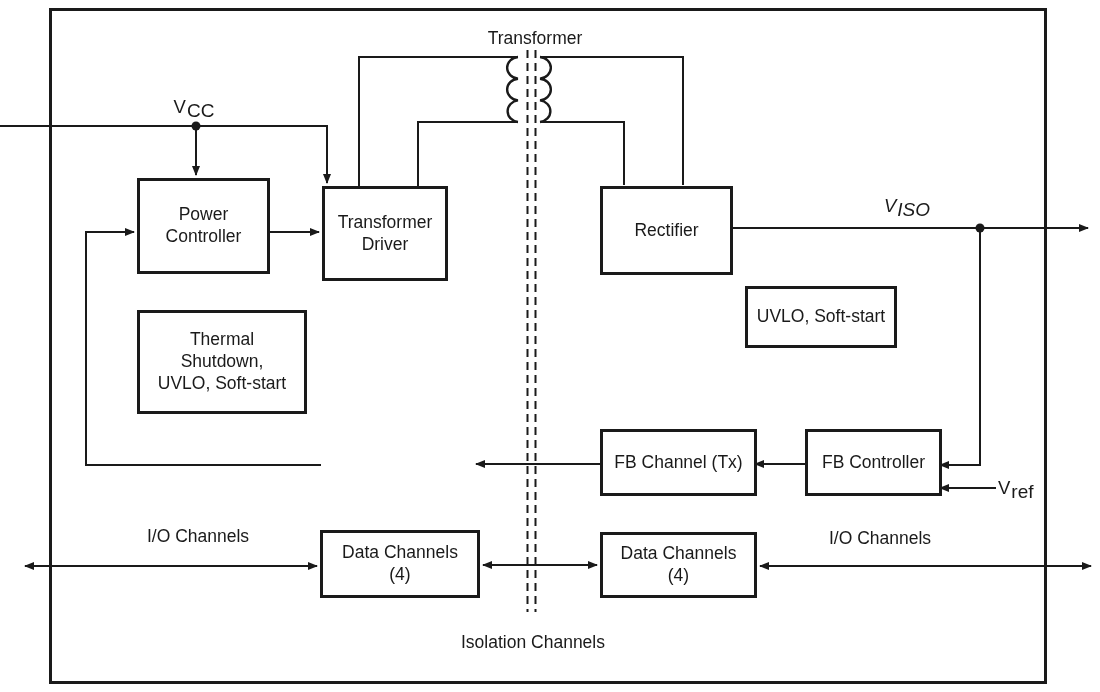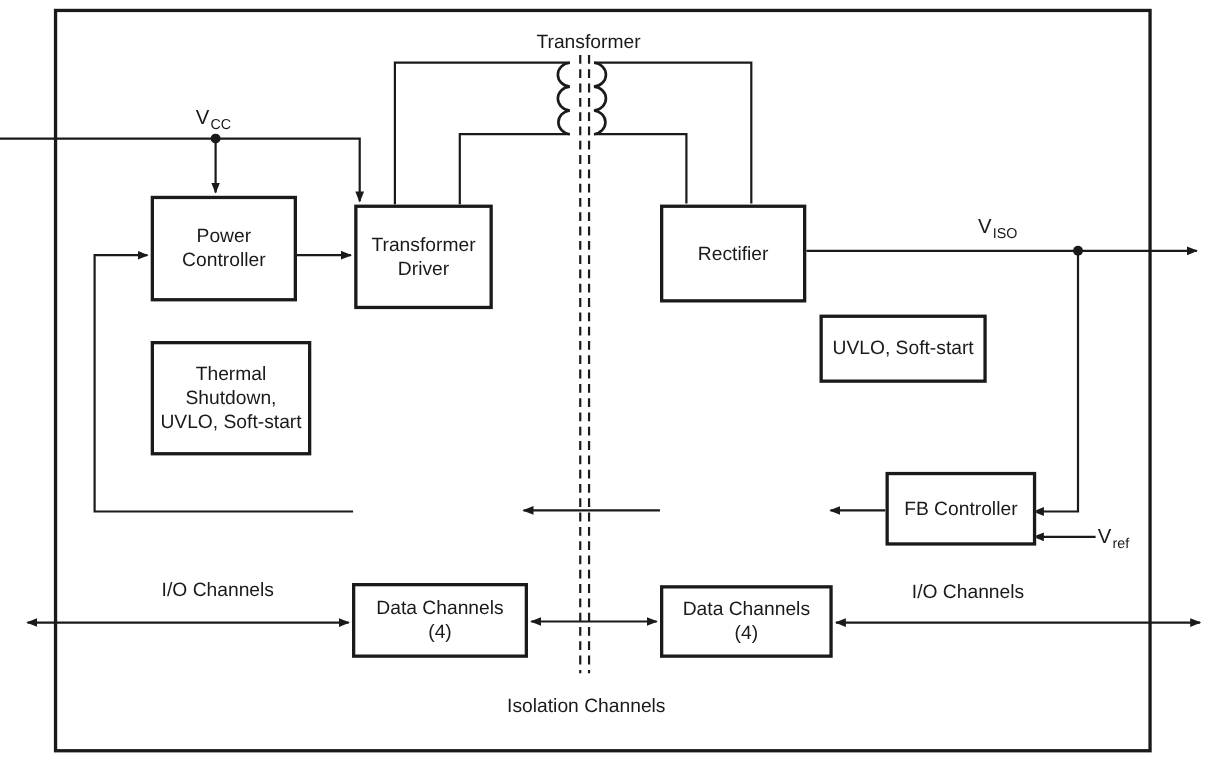--- a/index.html
+++ b/index.html
@@ -43,21 +43,21 @@
   .lbl {
     position: absolute;
     transform: translate(-50%, -50%);
     font-size: 17.5px;
     white-space: nowrap;
     z-index: 3;
     background: transparent;
   }
   .vlbl { font-size: 18.5px; }
   .vlbl .sub {
-    font-size: 13px;
+    font-size: 19px;
     position: relative;
     top: 4px;
     margin-left: 1px;
   }
   .lbl-left { transform: translate(0, -50%); }
 </style>
 </head>
 <body>
 
 <div id="canvas">
@@ -123,47 +123,50 @@
   </div>
 
   <div class="block" style="left:600px; top:186px; width:133px; height:89px;text-align:center;">
     <span>Rectifier</span>
   </div>
 
   <div class="block" style="left:745px; top:286px; width:152px; height:62px;">
     <span>UVLO, Soft-start</span>
   </div>
 
-  <div class="block" style="left:137px; top:310px; width:146px; height:104px;">
+  <div class="block" style="left:137px; top:310px; width:170px; height:104px;">
     <span>Thermal
 Shutdown,
 UVLO, Soft-start</span>
   </div>
 
 
+  <div class="block" style="left:600px; top:429px; width:157px; height:67px;">
+    <span>FB Channel (Tx)</span>
+  </div>
 
   <div class="block" style="left:805px; top:429px; width:137px; height:67px;">
     <span>FB Controller</span>
   </div>
 
   <div class="block" style="left:320px; top:530px; width:160px; height:68px;">
     <span>Data Channels
 (4)</span>
   </div>
 
   <div class="block" style="left:600px; top:532px; width:157px; height:66px;">
     <span>Data Channels
 (4)</span>
   </div>
 
   <div class="lbl" style="left:535px; top:38px;">Transformer</div>
 
   <div class="lbl vlbl" style="left:194px; top:107px;"><span>V</span><span class="sub">CC</span></div>
 
-  <div class="lbl vlbl" style="left:907px; top:206px;"><span>V</span><span class="sub">ISO</span></div>
+  <div class="lbl vlbl" style="left:907px; top:206px;font-style:italic;"><span>V</span><span class="sub">ISO</span></div>
 
   <div class="lbl vlbl lbl-left" style="left:998px; top:488px;"><span>V</span><span class="sub">ref</span></div>
 
   <div class="lbl" style="left:198px; top:536px;">I/O Channels</div>
 
   <div class="lbl" style="left:880px; top:538px;">I/O Channels</div>
 
   <div class="lbl" style="left:533px; top:642px;">Isolation Channels</div>
 
 </div>

